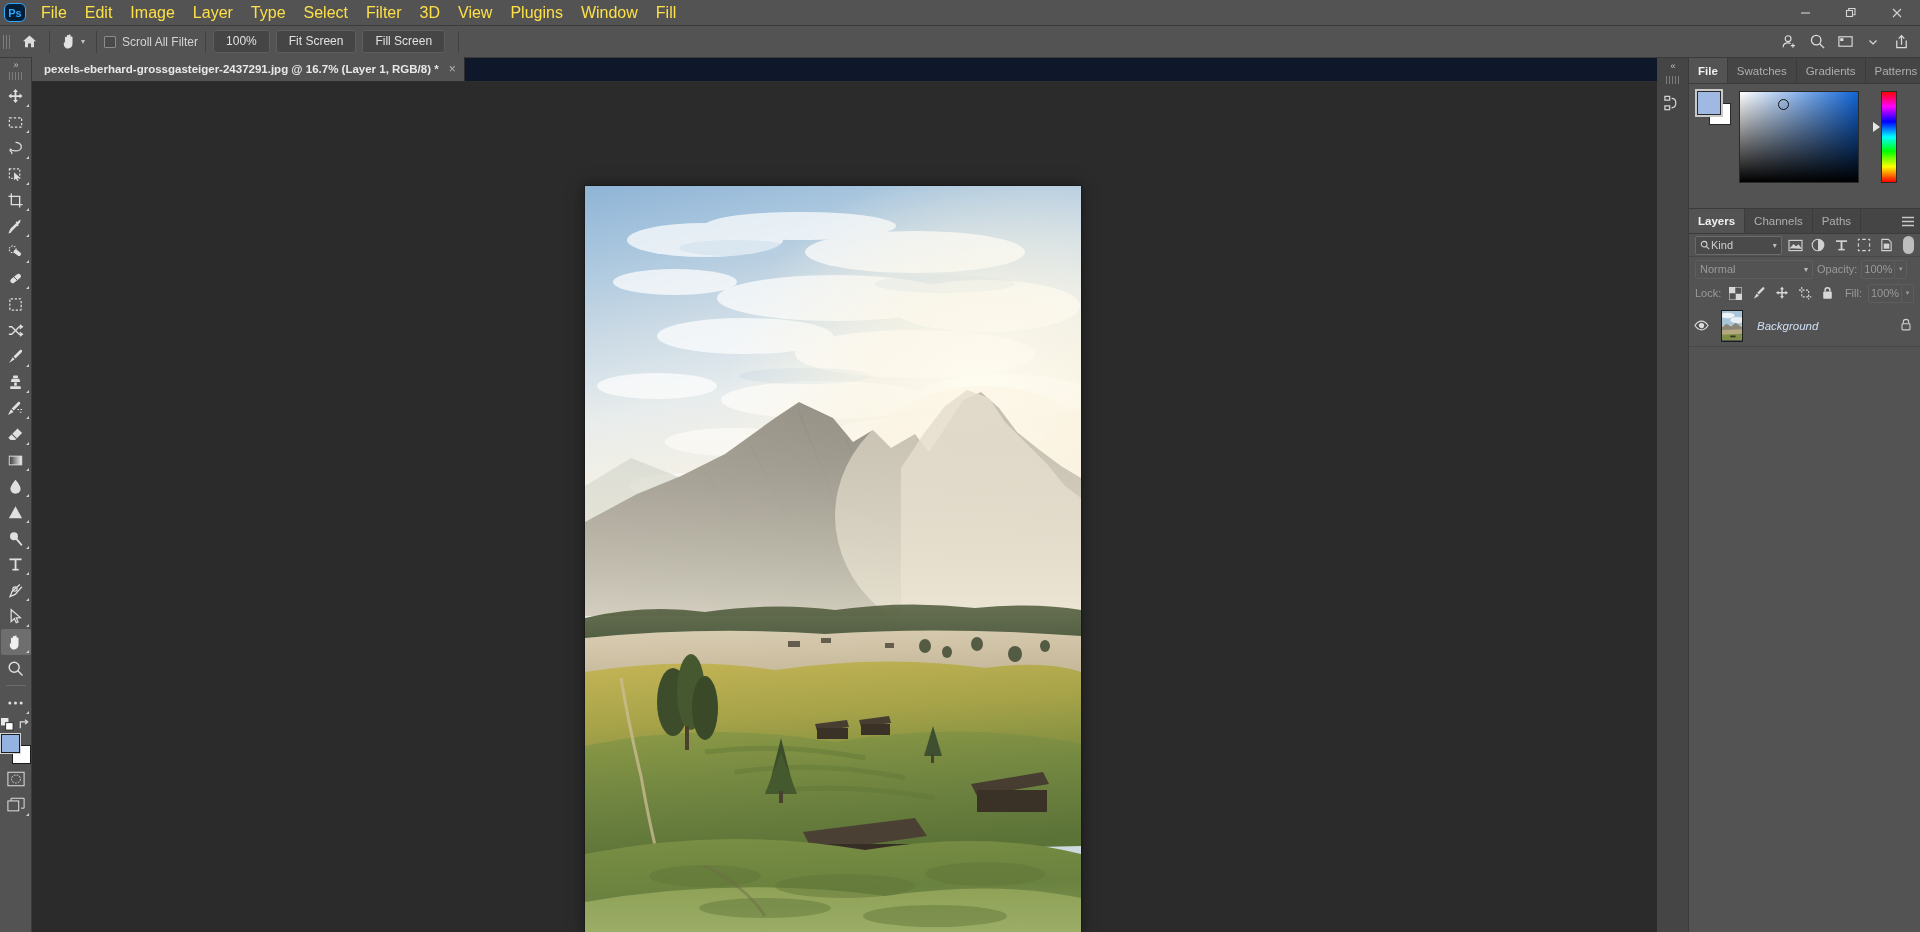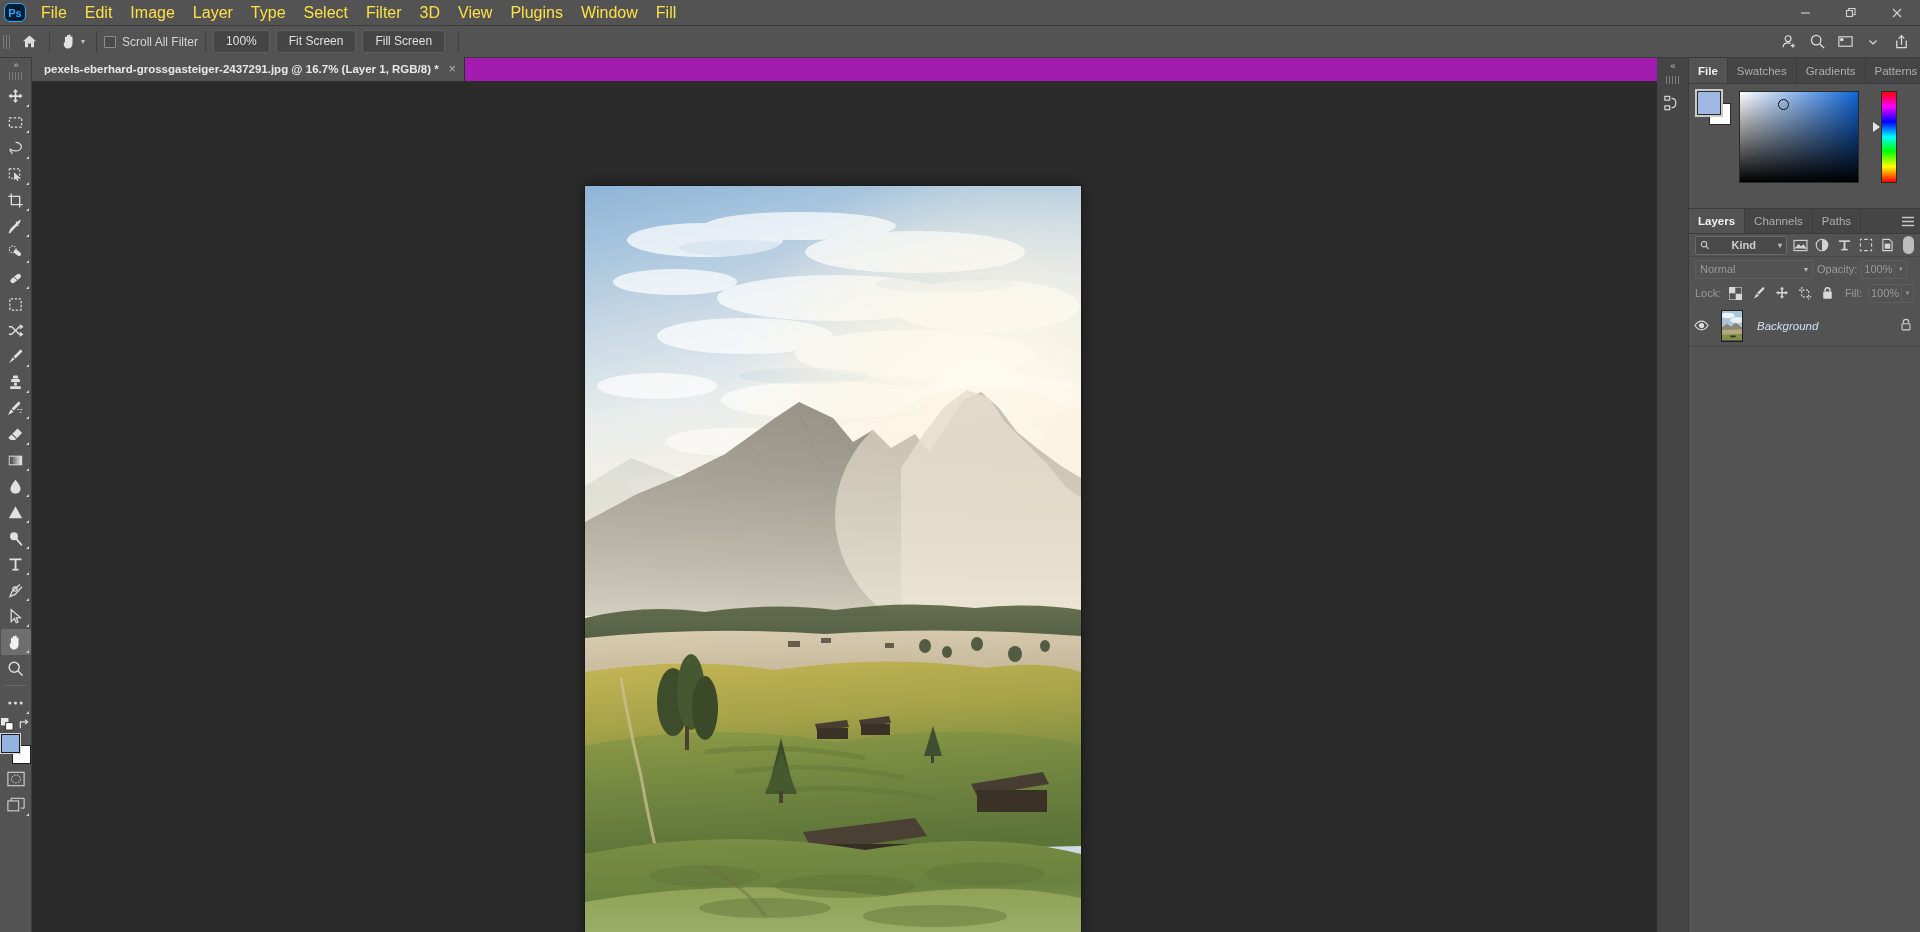--- a/index.html
+++ b/index.html
@@ -99,21 +99,21 @@
   }
   #chip-fg {
     position:absolute; left:0; top:0; width:19px; height:19px;
     background:#94b3e0; border:1px solid #1d1d1d; outline:1px solid #d4d4d4;
   }
   #mini-colors { display:flex; align-items:center; gap:4px; margin-top:2px; }
 
   
   #tabbar {
     position:absolute; left:32px; top:58px; width:1625px; height:24px;
-    background:#a21caf; border-bottom:1px solid #2e2e2e; display:flex; align-items:flex-end;
+    background:#0f172a; border-bottom:1px solid #2e2e2e; display:flex; align-items:flex-end;
   }
   #doc-tab {
     height:24px; background:#535353; display:flex; align-items:center;
     padding:0 8px 0 12px; gap:10px; border-right:1px solid #2e2e2e;
   }
   #doc-tab-title { font-size:11.5px; color:#e8e8e8; font-weight:bold; white-space:nowrap; }
   #doc-tab-close { font-size:12px; color:#b4b4b4; }
 
   
   #canvas-area {
@@ -192,22 +192,22 @@
     border-left:7px solid #e6e6e6;
   }
 
   
   #layers-panel { background:#535353; }
   .lp-row {
     display:flex; align-items:center; height:23px; padding:0 6px; gap:5px;
     border-bottom:1px solid #484848;
   }
   #filter-box {
-    display:flex; align-items:center; gap:22px; height:19px; width:92px;
-    background:#4a4a4a; border:1px solid #6a6a6a; border-radius:2px; padding:0 4px;font-weight:bold;
+    display:flex; align-items:center; gap:1px; height:19px; width:92px;
+    background:#4a4a4a; border:1px solid #6a6a6a; border-radius:2px; padding:0 4px;
   }
   #filter-text { font-size:11px; color:#cfcfcf; }
   .fchev { margin-left:auto; font-size:8px; color:#bdbdbd; }
   .kind-icon { width:19px; height:19px; display:flex; align-items:center; justify-content:center; color:#d2d2d2; }
   #filter-toggle {
     width:12px; height:18px; background:#bdbdbd; border-radius:6px; margin-left:2px;
   }
   #blend-row { display:flex; align-items:center; height:24px; padding:0 6px; gap:4px; }
   #blend-select {
     width:118px; height:19px; background:#535353; border:1px solid #5e5e5e; border-radius:2px;

